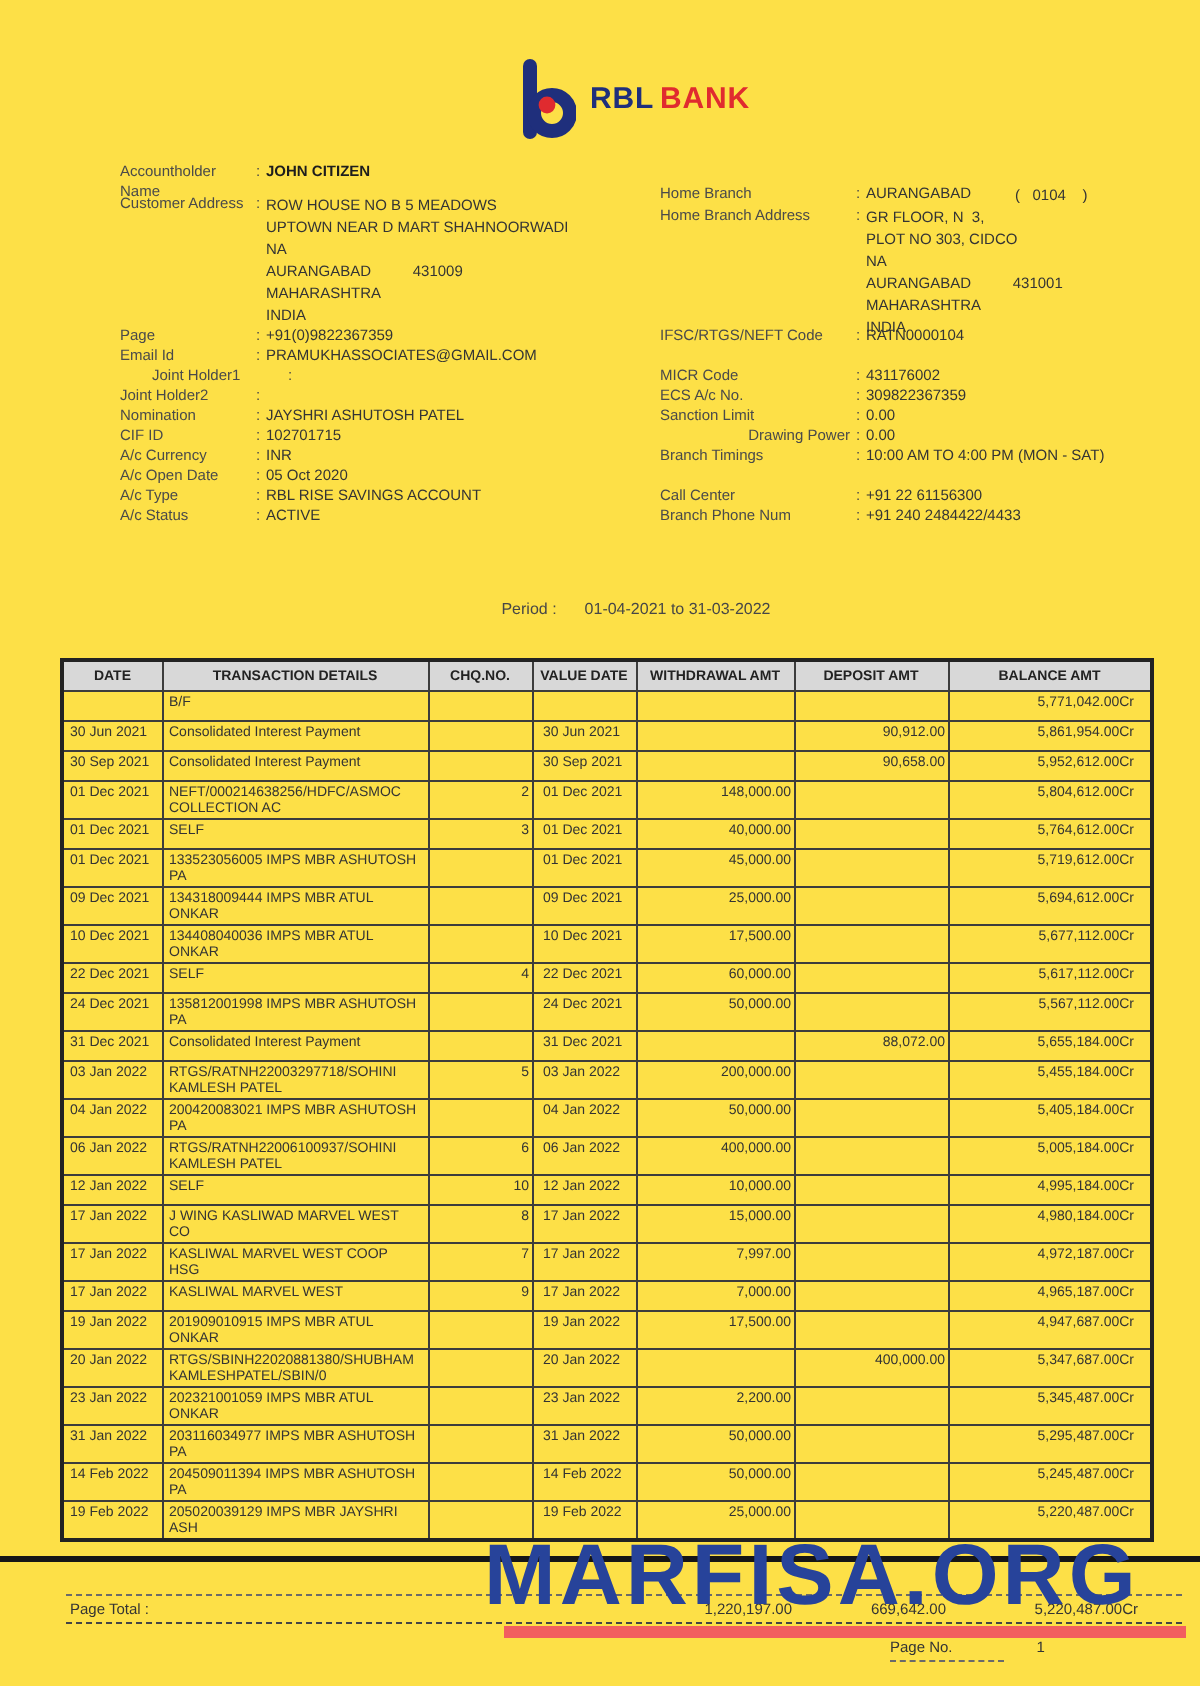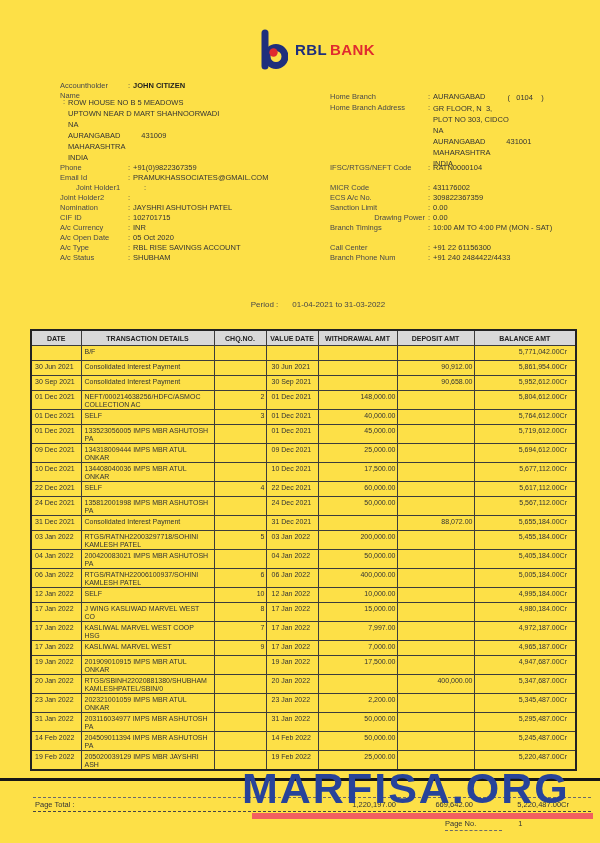--- a/index.html
+++ b/index.html
@@ -86,20 +86,21 @@
   <div class="block b-holder">
     <div class="frow">
       <span class="flabel">Accountholder Name</span>
       <span class="fcolon">:</span>
       <span class="fvalue bold">JOHN CITIZEN</span>
     </div>
   </div>
 
   <div class="block b-cust">
     <div class="frow">
+      <span class="flabel">Customer Address</span>
       <span class="fcolon">:</span>
       <span class="fvalue pre">ROW HOUSE NO B 5 MEADOWS
 UPTOWN NEAR D MART SHAHNOORWADI
 NA
 AURANGABAD          431009
 MAHARASHTRA
 INDIA</span>
     </div>
   </div>
 
@@ -117,21 +118,21 @@
 PLOT NO 303, CIDCO
 NA
 AURANGABAD          431001
 MAHARASHTRA
 INDIA</span>
     </div>
   </div>
 
   <div class="block" id="details-left">
       <div class="frow">
-        <span class="flabel" style="width: 65px;">Phone</span>
+        <span class="flabel" style="width: 65px;">Page</span>
         <span class="fcolon">:</span>
         <span class="fvalue">+91(0)9822367359</span>
       </div>
       <div class="frow">
         <span class="flabel" style="width: 65px;">Email Id</span>
         <span class="fcolon">:</span>
         <span class="fvalue">PRAMUKHASSOCIATES@GMAIL.COM</span>
       </div>
       <div class="frow">
         <span class="flabel" style="width: 65px; margin-left: 16px;">Joint Holder1</span>
@@ -164,21 +165,21 @@
         <span class="fvalue">05 Oct 2020</span>
       </div>
       <div class="frow">
         <span class="flabel" style="width: 65px;">A/c Type</span>
         <span class="fcolon">:</span>
         <span class="fvalue">RBL RISE SAVINGS ACCOUNT</span>
       </div>
       <div class="frow">
         <span class="flabel" style="width: 65px;">A/c Status</span>
         <span class="fcolon">:</span>
-        <span class="fvalue">SHUBHAM</span>
+        <span class="fvalue">ACTIVE</span>
       </div>
     </div>
   <div class="block" id="details-right">
       <div class="frow">
         <span class="flabel" style="width: 95px;">IFSC/RTGS/NEFT  Code</span>
         <span class="fcolon">:</span>
         <span class="fvalue">RATN0000104</span>
       </div>
       <div class="frow gap">
         <span class="flabel" style="width: 95px;">MICR Code</span>

